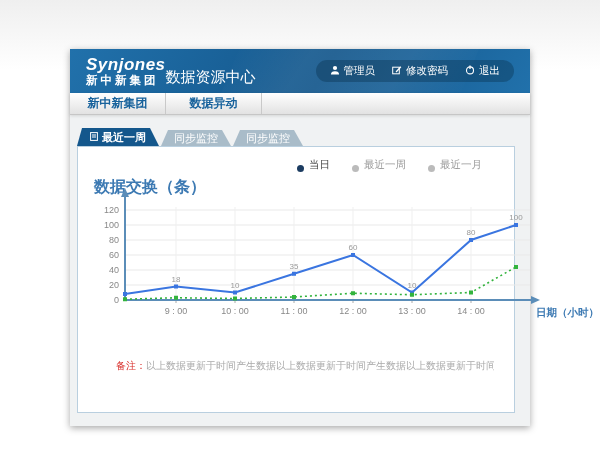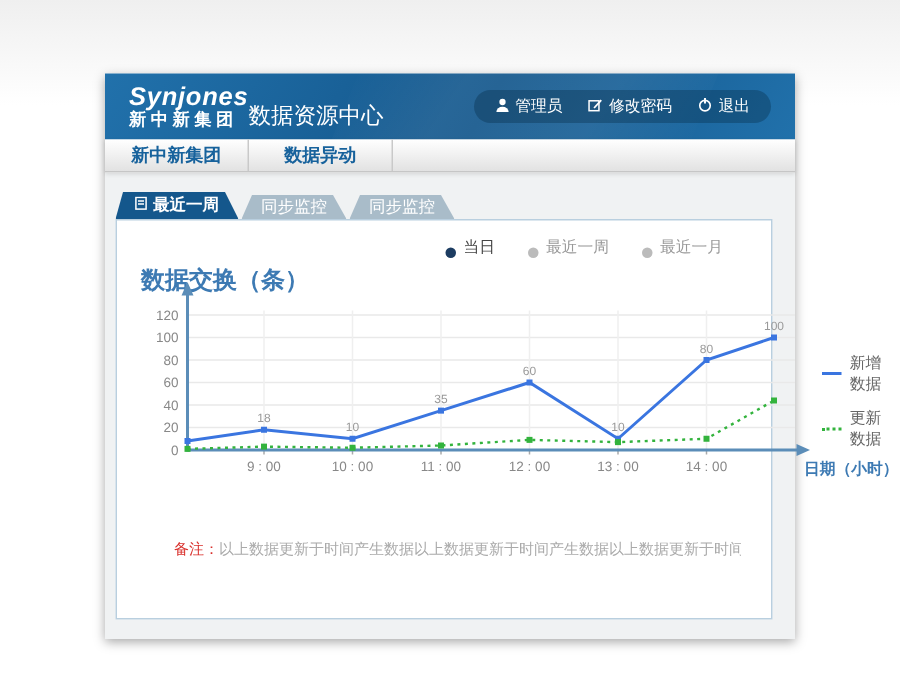--- a/index.html
+++ b/index.html
@@ -189,30 +189,20 @@
             <rect x="45" y="110.25" width="4" height="4" fill="#33b33d"></rect>
             <rect x="96" y="108.75" width="4" height="4" fill="#33b33d"></rect>
             <rect x="155" y="109.5" width="4" height="4" fill="#33b33d"></rect>
             <rect x="214" y="108" width="4" height="4" fill="#33b33d"></rect>
             <rect x="273" y="104.25" width="4" height="4" fill="#33b33d"></rect>
             <rect x="332" y="105.75" width="4" height="4" fill="#33b33d"></rect>
             <rect x="391" y="103.5" width="4" height="4" fill="#33b33d"></rect>
             <rect x="436" y="78" width="4" height="4" fill="#33b33d"></rect>
             <text x="458" y="129" class="axlabel">日期（小时）</text>
           </svg>
-        <div class="series-legend">
-            <div class="series-row">
-              <span class="swatch" style="border-top:2px solid #3a75e0"></span>
-              <span>新增数据</span>
-            </div>
-            <div class="series-row">
-              <span class="swatch" style="border-top:2px dotted #33b33d"></span>
-              <span>更新数据</span>
-            </div>
-          </div>
         <div class="note">
           <span class="note-label">备注：</span><span>以上数据更新于时间产生数据以上数据更新于时间产生数据以上数据更新于时间产生数据以上数据更新于时间产生数据以上数据更新于</span>
         </div>
       </div>
     </div>
 
   </div>
 </div>
 
 </body></html>

